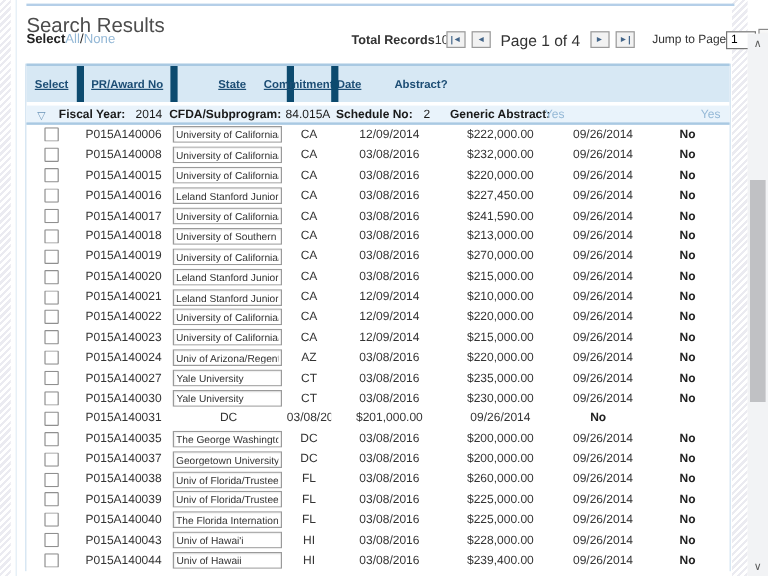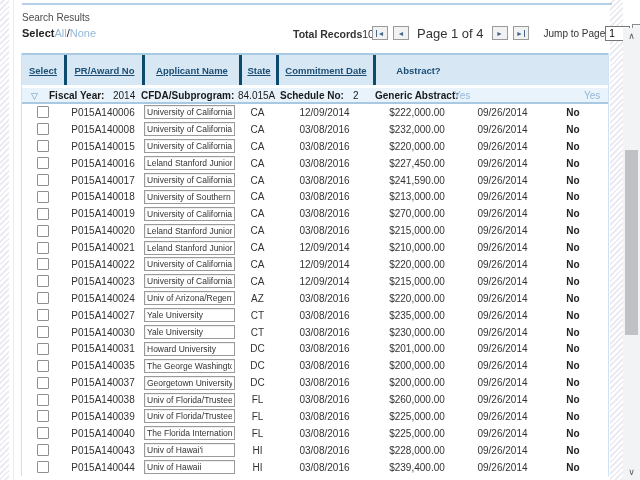--- a/index.html
+++ b/index.html
@@ -7,21 +7,21 @@
   body { font-family:"Liberation Sans", sans-serif; background:#fff; overflow:hidden; }
   .canvas { position:relative; width:640px; height:480px; background:#fff; overflow:hidden; }
 
   .hatch { position:absolute; top:0; bottom:0;
     background:repeating-linear-gradient(135deg,#ffffff 0 2px,#ebebf1 2px 4px); }
   .hatch-left  { left:0; width:9px; }
   .hatch-right { left:610px; width:13px; }
   .leftline { position:absolute; left:13px; top:0; bottom:0; width:1px; background:#e2edf6; }
   .topline  { position:absolute; left:22px; top:3px; width:590px; height:2px; background:#b5cfe8; }
 
-  .page-title { position:absolute; left:22px; top:12px; font-size:10px; color:#4c4c4c; }
+  .page-title { position:absolute; left:22px; top:12px; font-size:17px; color:#4c4c4c; }
   .select-bar { position:absolute; left:22px; top:27px; font-size:11px; color:#222; }
   .select-bar .lbl { font-weight:bold; }
   .link { color:#94b8d6; cursor:pointer; text-decoration:none; }
 
   .records { position:absolute; left:293px; top:28px; font-size:10.5px; color:#333; }
   .records .lbl { font-weight:bold; }
 
   .pager { position:absolute; left:372px; top:24px; display:flex; align-items:center; }
   .pg-btn { width:16px; height:14px; border:1px solid #9a9a9a; background:#f2f2f2;
     display:flex; align-items:center; justify-content:center; margin-right:5px; cursor:pointer; }
@@ -36,24 +36,24 @@
     background:linear-gradient(#f9f9f9,#dcdcdc); font-size:10.5px; color:#333;
     font-family:"Liberation Sans",sans-serif; cursor:pointer; }
 
   .table { position:absolute; left:21px; top:53px; width:588px;
     border-left:1px solid #cfe2f1; border-right:1px solid #cfe2f1; }
   .grid-cols { display:grid; grid-template-columns:42px 78px 97px 37px 97px 88px 83px 66px; }
 
   .thead { background:#d7e8f4; border-top:2px solid #a9c9e2; height:32px; margin-bottom:3px; }
   .th { display:flex; align-items:center; justify-content:center; text-align:center;
     font-weight:bold; font-size:9.5px; color:#1c4d74; white-space:pre;
-    border-left:3px solid #0c4a6e; cursor:pointer; }
+    border-left:6px solid #0c4a6e; cursor:pointer; }
   .th span { text-decoration:underline; }
   .th:first-child { border-left:none; }
-  .th.no-sort { cursor:default; } .th.no-sort span { text-decoration:none; }
+  .th.no-sort { cursor:default;justify-content:flex-end; } .th.no-sort span { text-decoration:none; }
 
   .group-row { position:relative; height:16px; background:#e9f3fb;
     border-bottom:2px solid #a9c9e2; font-size:10px; color:#1a1a1a; }
   .group-row span { position:absolute; top:0; line-height:16px; white-space:nowrap; }
   .g-bold { font-weight:bold; }
   .g-caret { color:#6b94b8; font-size:9px; cursor:pointer; }
   .g-link { color:#94b8d6; cursor:pointer; }
 
   .row { height:16.9px; align-items:center; font-size:10px; color:#333; }
   .cell { text-align:center; overflow:hidden; white-space:nowrap; }
@@ -105,21 +105,20 @@
       </div>
     <div class="jump-lbl">Jump to Page</div>
     <input class="jump-input" value="1" style="">
     <button class="go-btn">Go</button>
   </div>
 
   <div class="table">
     <div class="thead grid-cols">
       <div class="th"><span>Select</span></div>
       <div class="th"><span>PR/Award No</span></div>
-      <div class="th"><span>Applicant Name</span></div>
       <div class="th"><span>State</span></div>
       <div class="th"><span>Commitment Date</span></div>
       <div class="th no-sort"><span>Abstract?</span></div>
     </div>
 
     <div class="group-row">
       <span class="g-caret" style="left:9px">▽</span>
       <span class="g-bold" style="left:27px">Fiscal Year:</span>
       <span style="left:91px">2014</span>
       <span class="g-bold" style="left:119px">CFDA/Subprogram:</span>
@@ -340,23 +339,20 @@
     <div class="cell">$230,000.00</div>
     <div class="cell">09/26/2014</div>
     <div class="cell abstract">No</div>
   </div>
 
   <div class="row grid-cols">
     <div class="cell">
             <span class="cbx"></span>
           </div>
     <div class="cell">P015A140031</div>
-    <div class="cell">
-            <input class="applicant-input" value="Howard University" style="">
-          </div>
     <div class="cell">DC</div>
     <div class="cell">03/08/2016</div>
     <div class="cell">$201,000.00</div>
     <div class="cell">09/26/2014</div>
     <div class="cell abstract">No</div>
   </div>
 
   <div class="row grid-cols">
     <div class="cell">
             <span class="cbx"></span>

